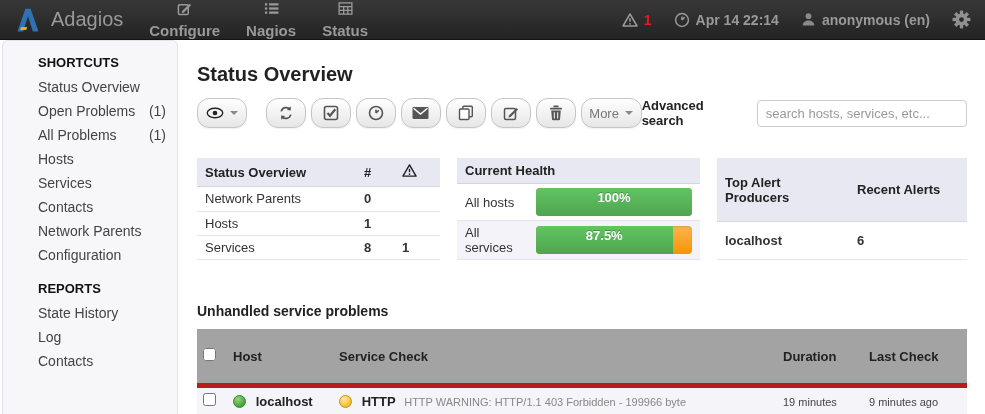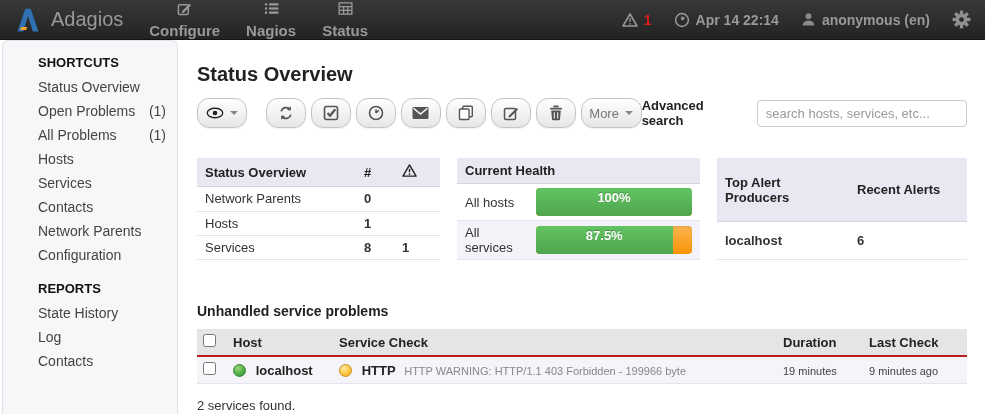--- a/index.html
+++ b/index.html
@@ -66,22 +66,22 @@
 
   .progress { background:linear-gradient(#fbb450,#f89406); border-radius:4px; height:28px; width:156px;
               overflow:hidden; box-shadow:inset 0 1px 2px rgba(0,0,0,.12); }
   .progress .bar { background:linear-gradient(#62c462,#4fa54f); height:100%; text-align:center; color:#fff;
                    font-weight:bold; font-size:13px; line-height:20px; text-shadow:0 -1px 0 rgba(0,0,0,.25); }
 
   
   .problems { margin-top:43px; }
   .problems h3 { font-size:14px; font-weight:bold; color:#222; margin-bottom:10px; }
   table.problems-table { width:100%; border-collapse:collapse; font-size:13px; }
-  table.problems-table th { background:#e5e5e5; text-align:left; font-weight:bold; padding:5px 6px;
-                            border-bottom:2px solid #b91c1c; color:#222; }
+  table.problems-table th { background:#a3a3a3; text-align:left; font-weight:bold; padding:19px 6px;
+                            border-bottom:5px solid #b91c1c; color:#222; }
   table.problems-table td { background:#f4f4f9; padding:5px 6px; border-bottom:1px solid #e4e4ee; vertical-align:middle; }
   .col-check { width:30px; }
   .col-host { width:106px; }
   .col-service { width:auto; }
   .col-duration { width:86px; }
   .col-lastcheck { width:104px; }
   input[type=checkbox] { width:13px; height:13px; cursor:pointer; }
   .dot { width:13px; height:13px; border-radius:50%; display:inline-block; vertical-align:-2px; margin-right:6px; }
   .dot-green { background:radial-gradient(circle at 35% 28%, #97d578, #4da943 62%, #2f8a2f); border:1px solid #3c8a3c; }
   .dot-orange { background:radial-gradient(circle at 35% 28%, #ffe9a8, #fcc234 62%, #eda713); border:1px solid #c59324; }

